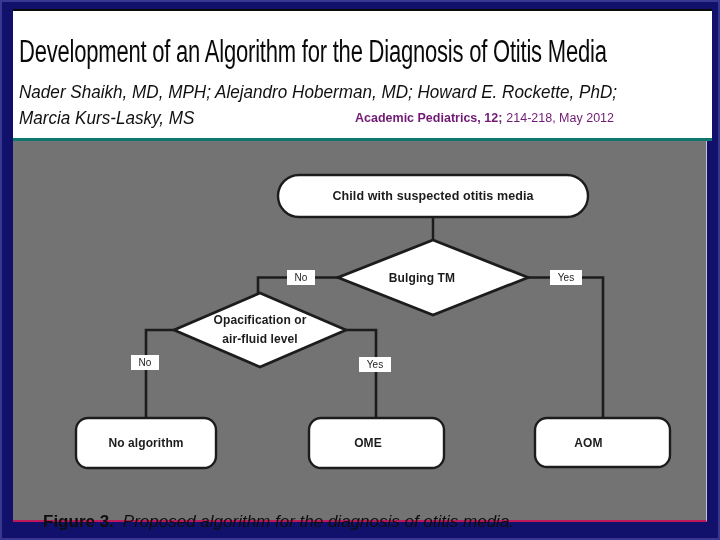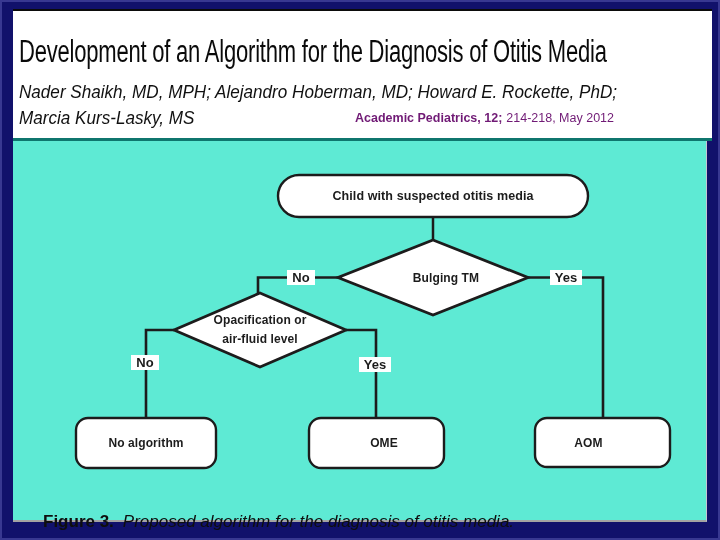--- a/index.html
+++ b/index.html
@@ -34,34 +34,34 @@
   .authors.l1{top:70px;}
   .authors.l2{top:96px;}
   .citation{
     position:absolute;left:342px;top:100px;
     font-size:12.5px;color:#701a75;white-space:nowrap;
   }
   .citation .jrnl{font-weight:700;margin-right:4px;}
   
   .figure-panel{
     position:absolute;left:13px;top:141px;width:694px;height:381px;
-    background:#5eead4;box-sizing:border-box;
-    border-bottom:2px solid #a3a3a3;border-right:1px solid #c5c5d2;
+    background:#737373;box-sizing:border-box;
+    border-bottom:2px solid #be185d;border-right:1px solid #c5c5d2;
   }
   .flow-svg{position:absolute;left:0;top:0;}
   .node-label{
     position:absolute;display:flex;align-items:center;justify-content:center;
     font-weight:700;color:#1c1c1c;font-size:12px;text-align:center;
     letter-spacing:0.1px;
   }
   .node-label.start{font-size:12.5px;}
   .node-label.multi{white-space:pre-line;line-height:19px;}
   .edge-label{
     position:absolute;display:flex;align-items:center;justify-content:center;
-    font-weight:700;color:#1c1c1c;font-size:13px;
+    font-weight:400;color:#1c1c1c;font-size:10px;
     background:#ffffff;height:15px;
   }
   .caption{
     position:absolute;left:30px;top:347px;
     font-size:17px;color:#0e0e0e;white-space:nowrap;margin-top:24px;
   }
   .caption .cap-label{font-weight:700;margin-right:9px;}
   .caption .cap-text{font-style:italic;}
 </style>
 </head>
@@ -98,33 +98,33 @@
 
       <polyline points="346,330 376,330 376,418" stroke-width="2.6"></polyline>
 
       <rect x="76" y="418" width="140" height="50" rx="12" fill="#ffffff" stroke-width="2.4"></rect>
       <rect x="309" y="418" width="135" height="50" rx="12" fill="#ffffff" stroke-width="2.4"></rect>
       <rect x="535" y="418" width="135" height="49" rx="12" fill="#ffffff" stroke-width="2.4"></rect>
     </svg>
 
     <div class="node-label start" style="left:265px;top:34px;width:310px;height:42px;">Child with suspected otitis media</div>
 
-    <div class="node-label" style="left:338px;top:99px;width:190px;height:75px;">Bulging TM</div>
+    <div class="node-label" style="left:314px;top:99px;width:190px;height:75px;">Bulging TM</div>
 
     <div class="edge-label" style="left:274px;top:129px;width:28px;">No</div>
     <div class="edge-label" style="left:537px;top:129px;width:32px;">Yes</div>
 
     <div class="node-label multi" style="left:161px;top:154px;width:172px;height:70px;">Opacification or
 air-fluid level</div>
 
     <div class="edge-label" style="left:118px;top:214px;width:28px;">No</div>
     <div class="edge-label" style="left:346px;top:216px;width:32px;">Yes</div>
 
     <div class="node-label" style="left:63px;top:277px;width:140px;height:50px;">No algorithm</div>
-    <div class="node-label" style="left:304px;top:277px;width:134px;height:50px;">OME</div>
+    <div class="node-label" style="left:288px;top:277px;width:134px;height:50px;">OME</div>
     <div class="node-label" style="left:522px;top:277px;width:107px;height:49px;">AOM</div>
 
     <div class="caption">
       <span class="cap-label">Figure 3.</span><span class="cap-text">Proposed algorithm for the diagnosis of otitis media.</span>
     </div>
 
   </div>
 </div>
 
 </body></html>

